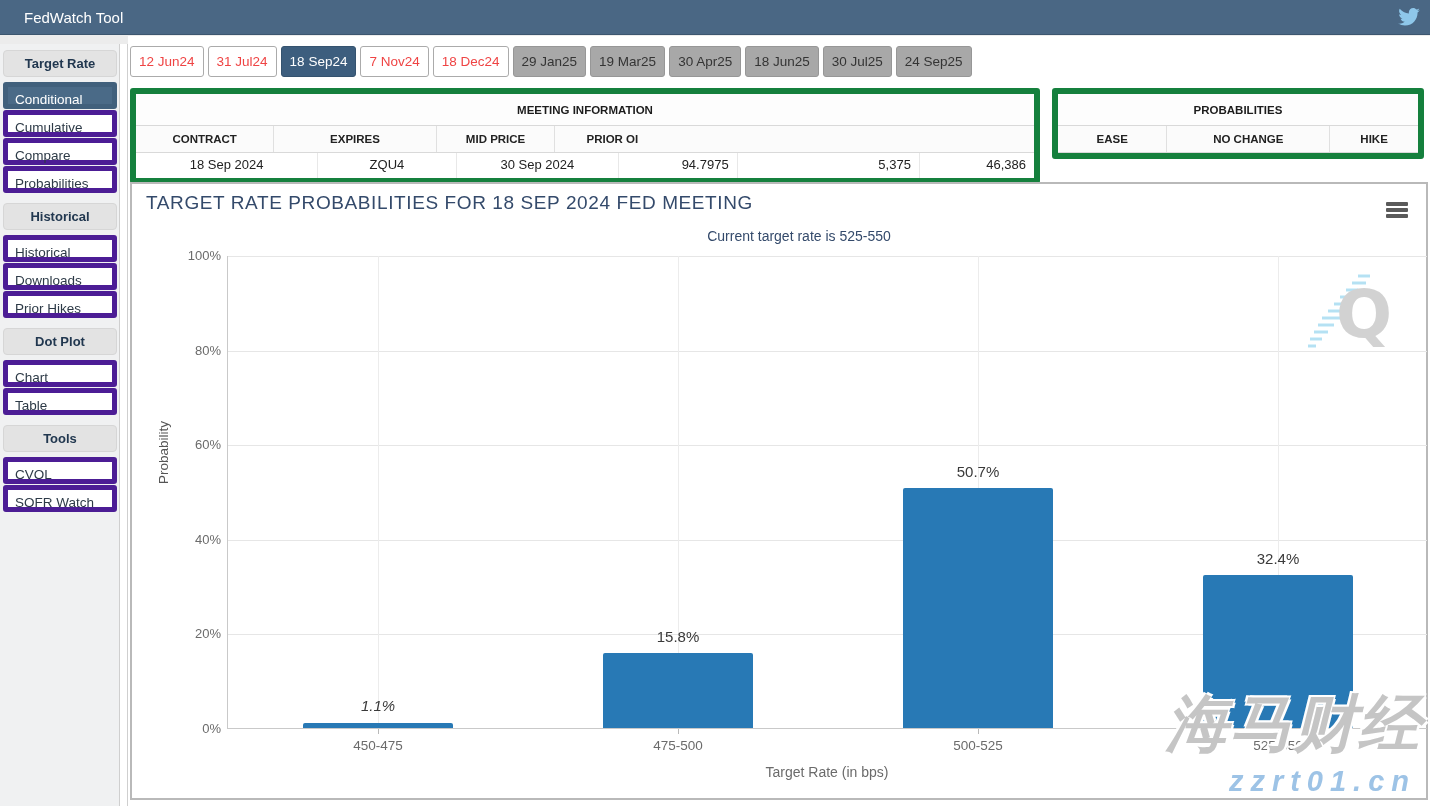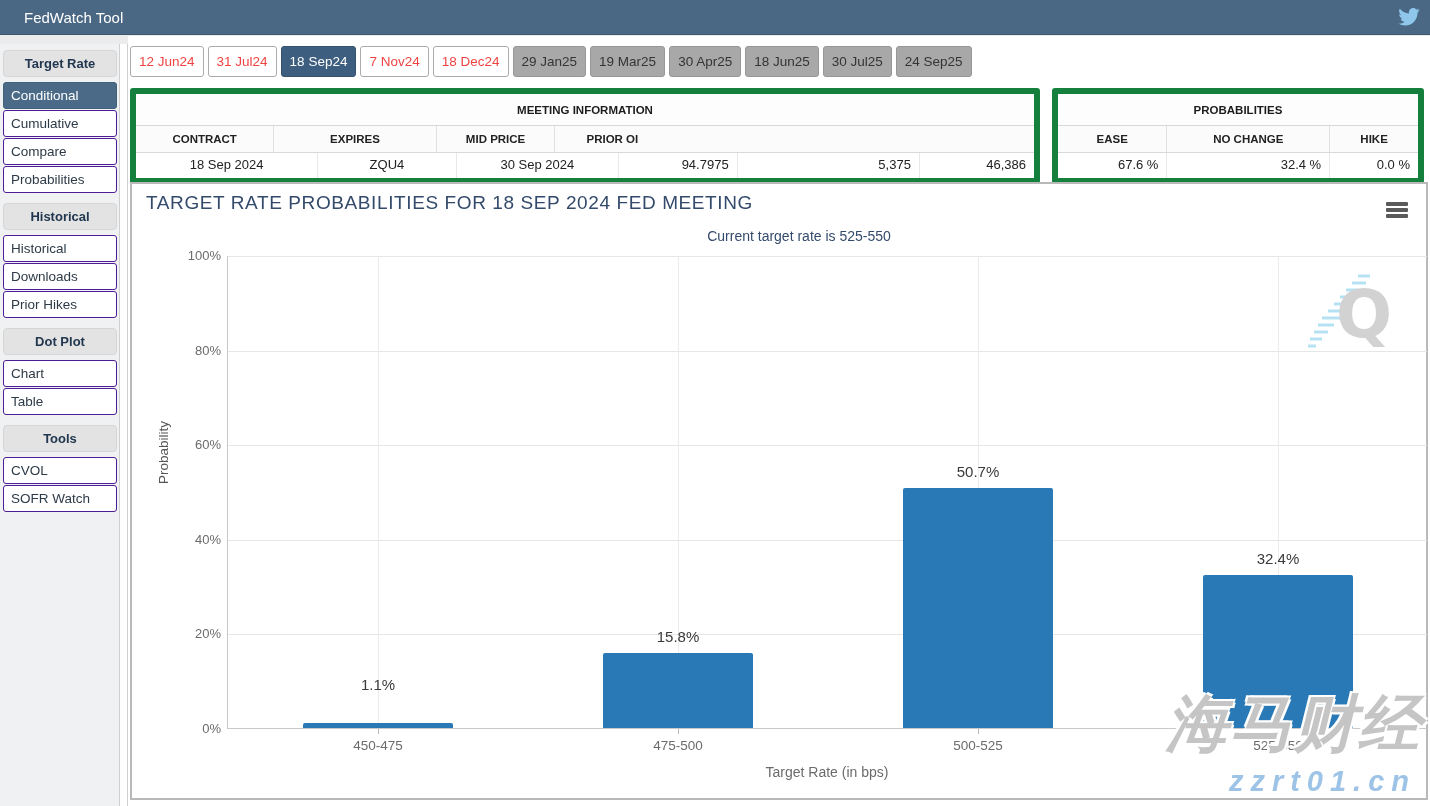--- a/index.html
+++ b/index.html
@@ -13,21 +13,21 @@
   .topbar-title { color:#ffffff; font-size:15px; padding-left:24px; }
   .topbar-tw { padding-right:10px; display:flex; align-items:center; cursor:pointer; }
 
   
   .sidebar { position:absolute; left:0; top:44px; width:119px; height:762px;
     background:#f0f1f2; padding:4px 2px 0 3px; }
   .side-header { background:#e3e3e3; border:1px solid #d6d6d6; border-radius:4px;
     height:27px; line-height:25px; text-align:center; font-weight:bold;
     color:#21374f; font-size:13px; margin:10px 0 5px 0; }
   .side-header:first-child { margin-top:2px; }
-  .side-item { background:#ffffff; border:1px solid #4c1d95; border-radius:3px;
+  .side-item { background:#ffffff; border:5px solid #4c1d95; border-radius:3px;
     height:27px; line-height:25px; padding-left:7px; color:#2d3a47; font-size:13.5px;
     margin-bottom:1px; cursor:pointer; }
   .side-item.selected { background:#4a6a87; border-color:#41607c; color:#ffffff; }
   .splitter { position:absolute; left:119px; top:44px; width:9px; height:762px;
     background:#ffffff; border-left:1px solid #cfcfcf; border-right:1px solid #cfcfcf; }
 
   
   .main { position:absolute; left:128px; top:36px; width:1302px; height:770px;
     background:#ffffff; }
 
@@ -158,25 +158,20 @@
         <div style="width: 12.7%; text-align: right;">46,386</div>
       </div>
     </div>
   <div class="tbl" style="left:924px; top:52px; width:372px;" id="tbl-prob">
       <div class="tbl-title">PROBABILITIES</div>
       <div class="tbl-head">
         <div style="width: 30.4%;">EASE</div>
         <div style="width: 45.2%;">NO CHANGE</div>
         <div style="width: 24.4%;">HIKE</div>
       </div>
-      <div class="tbl-vals">
-        <div style="width: 30.4%; text-align: right;">67.6 %</div>
-        <div style="width: 45.2%; text-align: right;">32.4 %</div>
-        <div style="width: 24.4%; text-align: right;">0.0 %</div>
-      </div>
     </div>
 
   <div class="chart-panel">
     <div class="chart-title">TARGET RATE PROBABILITIES FOR 18 SEP 2024 FED MEETING</div>
     <div class="hamburger">
       <div></div>
         <div></div>
         <div></div>
     </div>
     <div class="chart-subtitle">Current target rate is 525-550</div>
@@ -191,21 +186,21 @@
         <div class="gridline-h" style="top: 189.2px;"></div>
         <div class="ytick" style="top: 189.2px;">60%</div>
         <div class="gridline-h" style="top: 94.6px;"></div>
         <div class="ytick" style="top: 94.6px;">80%</div>
         <div class="gridline-h" style="top: 0px;"></div>
         <div class="ytick" style="top: 0px;">100%</div>
         <div class="gridline-v" style="left: 150px;"></div>
         <div class="xtickmark" style="left: 150px;"></div>
         <div class="xtick" style="left: 75px;">450-475</div>
         <div class="bar" style="left: 75px; height: 5.203px; background: rgb(40, 121, 181);"></div>
-        <div class="bar-label" style="left: 75px; top: 420px;">1.1%</div>
+        <div class="bar-label" style="left: 75px; top: 441px; font-style: italic;">1.1%</div>
         <div class="gridline-v" style="left: 450px;"></div>
         <div class="xtickmark" style="left: 450px;"></div>
         <div class="xtick" style="left: 375px;">475-500</div>
         <div class="bar" style="left: 375px; height: 74.734px; background: rgb(40, 121, 181);"></div>
         <div class="bar-label" style="left: 375px; top: 372.266px;">15.8%</div>
         <div class="gridline-v" style="left: 750px;"></div>
         <div class="xtickmark" style="left: 750px;"></div>
         <div class="xtick" style="left: 675px;">500-525</div>
         <div class="bar" style="left: 675px; height: 239.811px; background: rgb(40, 121, 181);"></div>
         <div class="bar-label" style="left: 675px; top: 207.189px;">50.7%</div>

